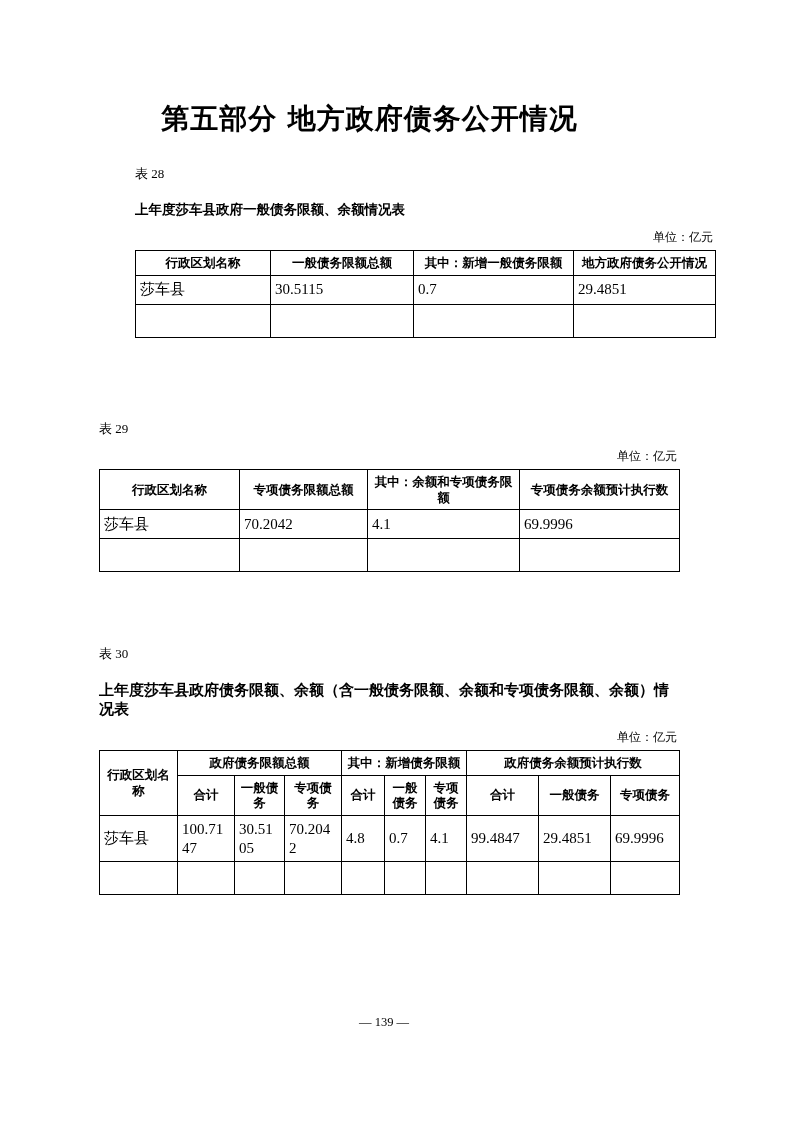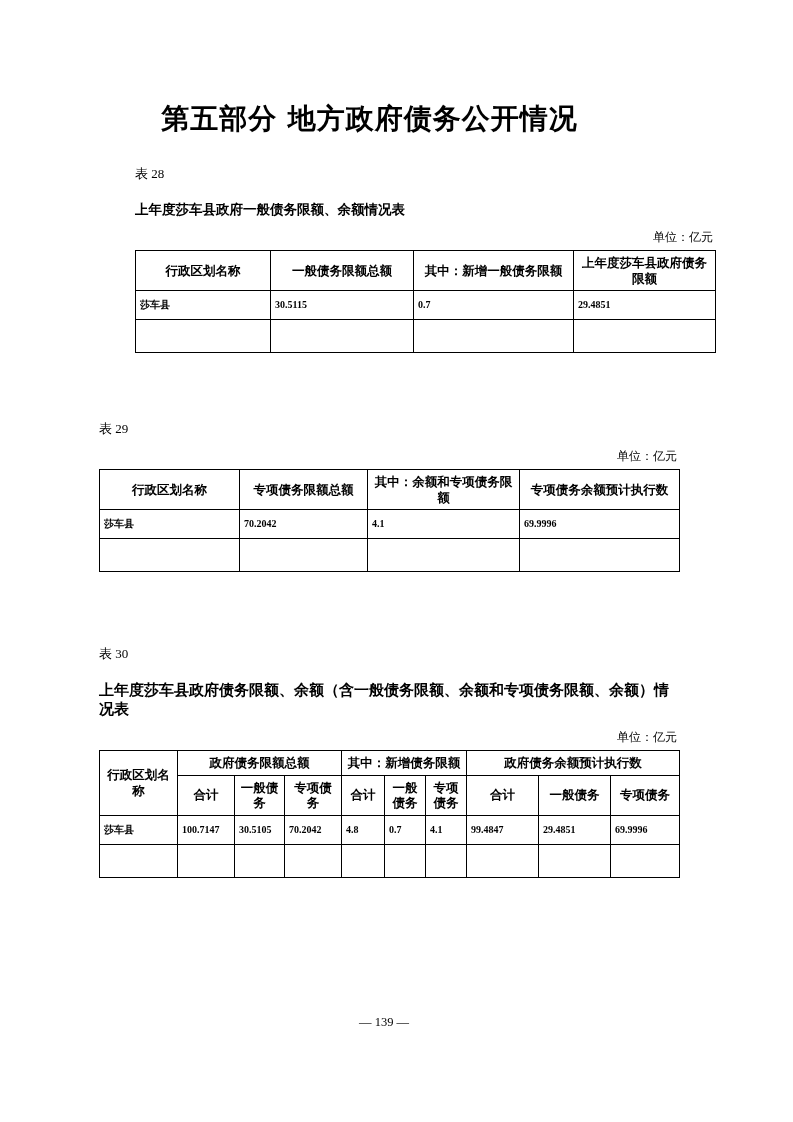--- a/index.html
+++ b/index.html
@@ -62,24 +62,24 @@
   }
   table.dt {
     border-collapse: collapse;
     width: 580px;
     margin-top: 4px;
     table-layout: fixed;
     border-radius: 8px;
   }
   table.dt td, table.dt th {
     border: 1px solid #000000;
-    font-size: 10px;
+    font-size: 15px;
     padding: 4px 4px;
     vertical-align: middle;
-    font-weight: bold;
+    font-weight: normal;
     line-height: 1.25;
     word-break: break-all;
   }
   table.dt th {
     text-align: center;
     font-family: "DejaVu Sans", "Liberation Sans", sans-serif;
     font-weight: bold;
     font-size: 12.5px;
   }
   table.dt td.data {
@@ -126,21 +126,21 @@
         <col style="width:135px;">
         <col style="width:143px;">
         <col style="width:160px;">
         <col style="width:142px;">
       </colgroup>
       <thead>
         <tr>
           <th>行政区划名称</th>
           <th>一般债务限额总额</th>
           <th>其中：新增一般债务限额</th>
-          <th>上年度莎车县政府债务限额</th>
+          <th>地方政府债务公开情况</th>
         </tr>
       </thead>
       <tbody>
         <tr>
           <td class="data rowname">莎车县</td>
           <td class="data">30.5115</td>
           <td class="data">0.7</td>
           <td class="data">29.4851</td>
         </tr>
         <tr>

